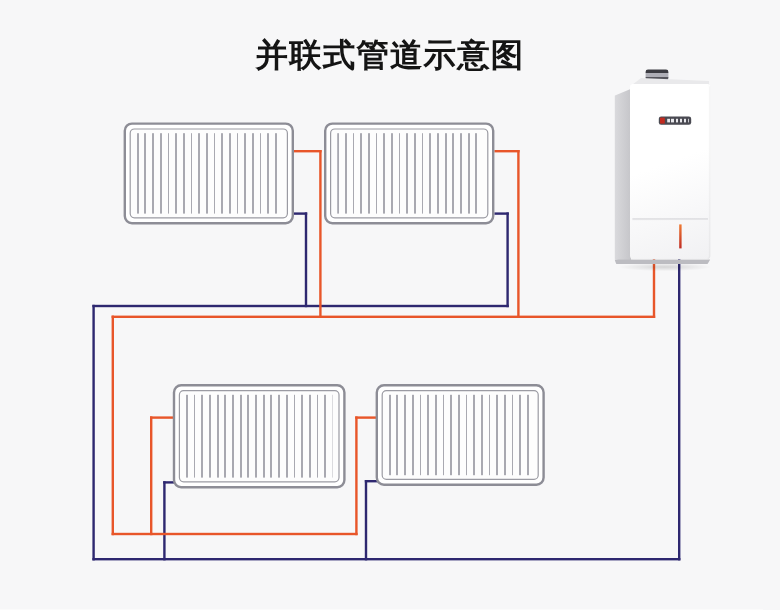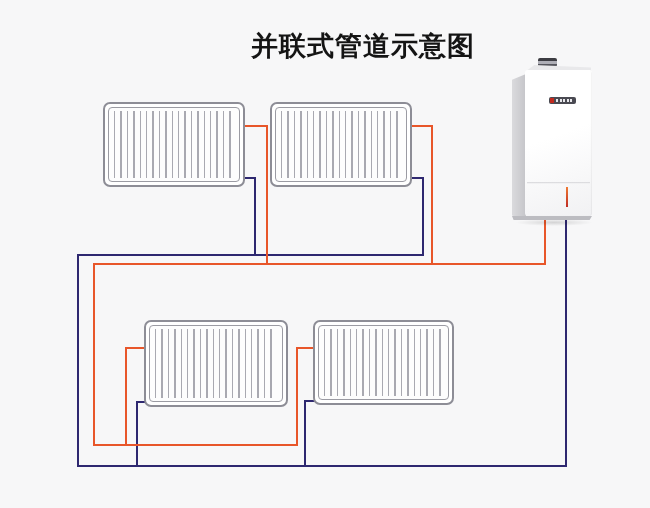--- a/index.html
+++ b/index.html
@@ -5,21 +5,21 @@
   html,body{margin:0;padding:0;}
   body{font-family:"DejaVu Sans","Liberation Sans",sans-serif;}
   #canvas{
     position:relative;width:650px;height:508px;overflow:hidden;
     background:var(--bg,#f7f7f8);
   }
   
   .diagram-title{
     position:absolute;left:175px;top:28px;width:300px;
     font-size:27px;font-weight:700;color:var(--title,#141414);
-    letter-spacing:1px;text-align:right;white-space:nowrap;
+    letter-spacing:1px;text-align:center;white-space:nowrap;
   }
   
   .pipe{position:absolute;z-index:1;}
   .pipe.supply{background:var(--supply,#e8562a);}
   .pipe.return{background:var(--return,#2e2870);}
   
   .radiator{
     position:absolute;z-index:2;box-sizing:border-box;
     background:#fff;border:2px solid var(--rad-border,#8d8d96);
     border-radius:7px;padding:3px;

